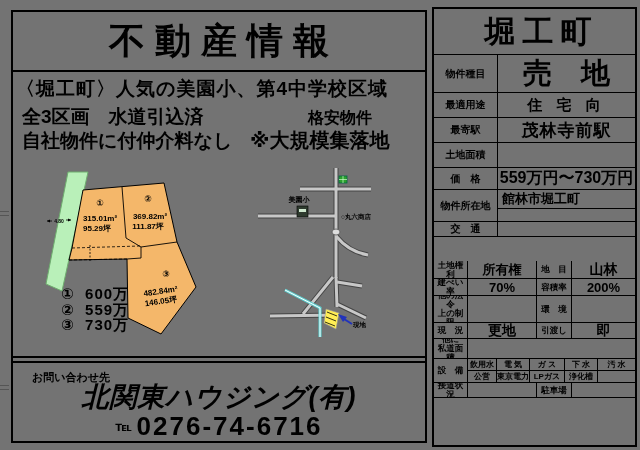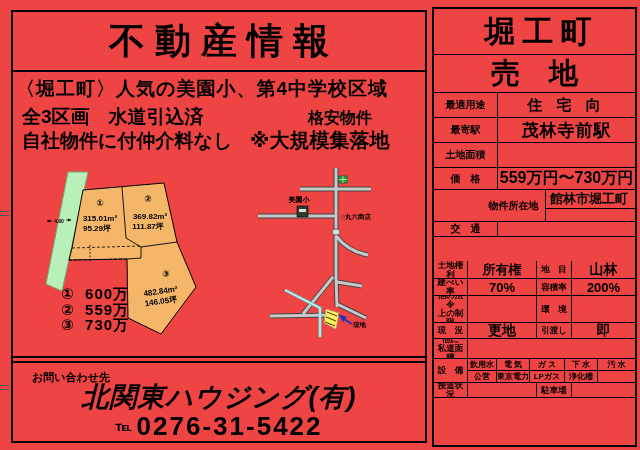--- a/index.html
+++ b/index.html
@@ -1,18 +1,18 @@
 <!DOCTYPE html>
 <html><head>
 <meta charset="utf-8">
 <style>
   * { margin:0; padding:0; box-sizing:border-box; }
   html,body { width:640px; height:450px; background:#fff; overflow:hidden;
     font-family:"Liberation Sans","DejaVu Sans",sans-serif; color:#000; }
-  .page { position:relative; width:640px; height:450px; background:#ef4444; }
+  .page { position:relative; width:640px; height:450px; background:#737373; }
 
   
   .left-box { position:absolute; left:11px; top:10px; width:416px; height:433px;
     border:2px solid #000; display:flex; flex-direction:column; }
   .lb-title { height:60px; border-bottom:2px solid #000; display:flex; align-items:center; justify-content:center;
     font-size:36px; font-weight:bold; letter-spacing:10px; padding-left:10px; }
   .lb-content { height:286px; border-bottom:2px solid #000; position:relative; }
   .lb-sep { height:5px; border-bottom:2px solid #000; }
   .lb-contact { flex:1; position:relative; }
 
@@ -176,32 +176,33 @@
       </svg>
     </div>
 
     <div class="lb-sep"></div>
 
     <div class="lb-contact">
       <div class="inq">お問い合わせ先</div>
       <div class="company">北関東ハウジング(有)</div>
       <div class="telline">
         <span class="telmark">℡</span>
-        <span class="telnum">0276-31-5422</span>
+        <span class="telnum">0276-74-6716</span>
       </div>
     </div>
   </div>
 
   <div class="spec">
 
     <div class="tr" style="height:46px;">
       <div class="td w-val town">堀工町</div>
     </div>
 
     <div class="tr" style="height:38px;">
+      <div class="td w-lab lab">物件種目</div>
       <div class="td w-val v-huge">売　地</div>
     </div>
 
     <div class="tr" style="height:25px;">
       <div class="td w-lab lab">最適用途</div>
       <div class="td w-val v-big">住 宅 向</div>
     </div>
 
     <div class="tr" style="height:25px;">
       <div class="td w-lab lab">最寄駅</div>
@@ -211,21 +212,21 @@
     <div class="tr" style="height:25px;">
       <div class="td w-lab lab">土地面積</div>
       <div class="td w-val"></div>
     </div>
 
     <div class="tr" style="height:22px;">
       <div class="td w-lab lab">価　格</div>
       <div class="td w-val v-price">559万円〜730万円</div>
     </div>
 
-    <div class="tr" style="height:32px;padding-left:48px;">
+    <div class="tr" style="height:32px;">
       <div class="td w-lab lab">物件所在地</div>
       <div class="col">
         <div class="subrow">
             <div class="td w-val v-loc">館林市堀工町</div>
           </div>
         <div class="subrow">
             <div class="td w-val"></div>
           </div>
       </div>
     </div>

